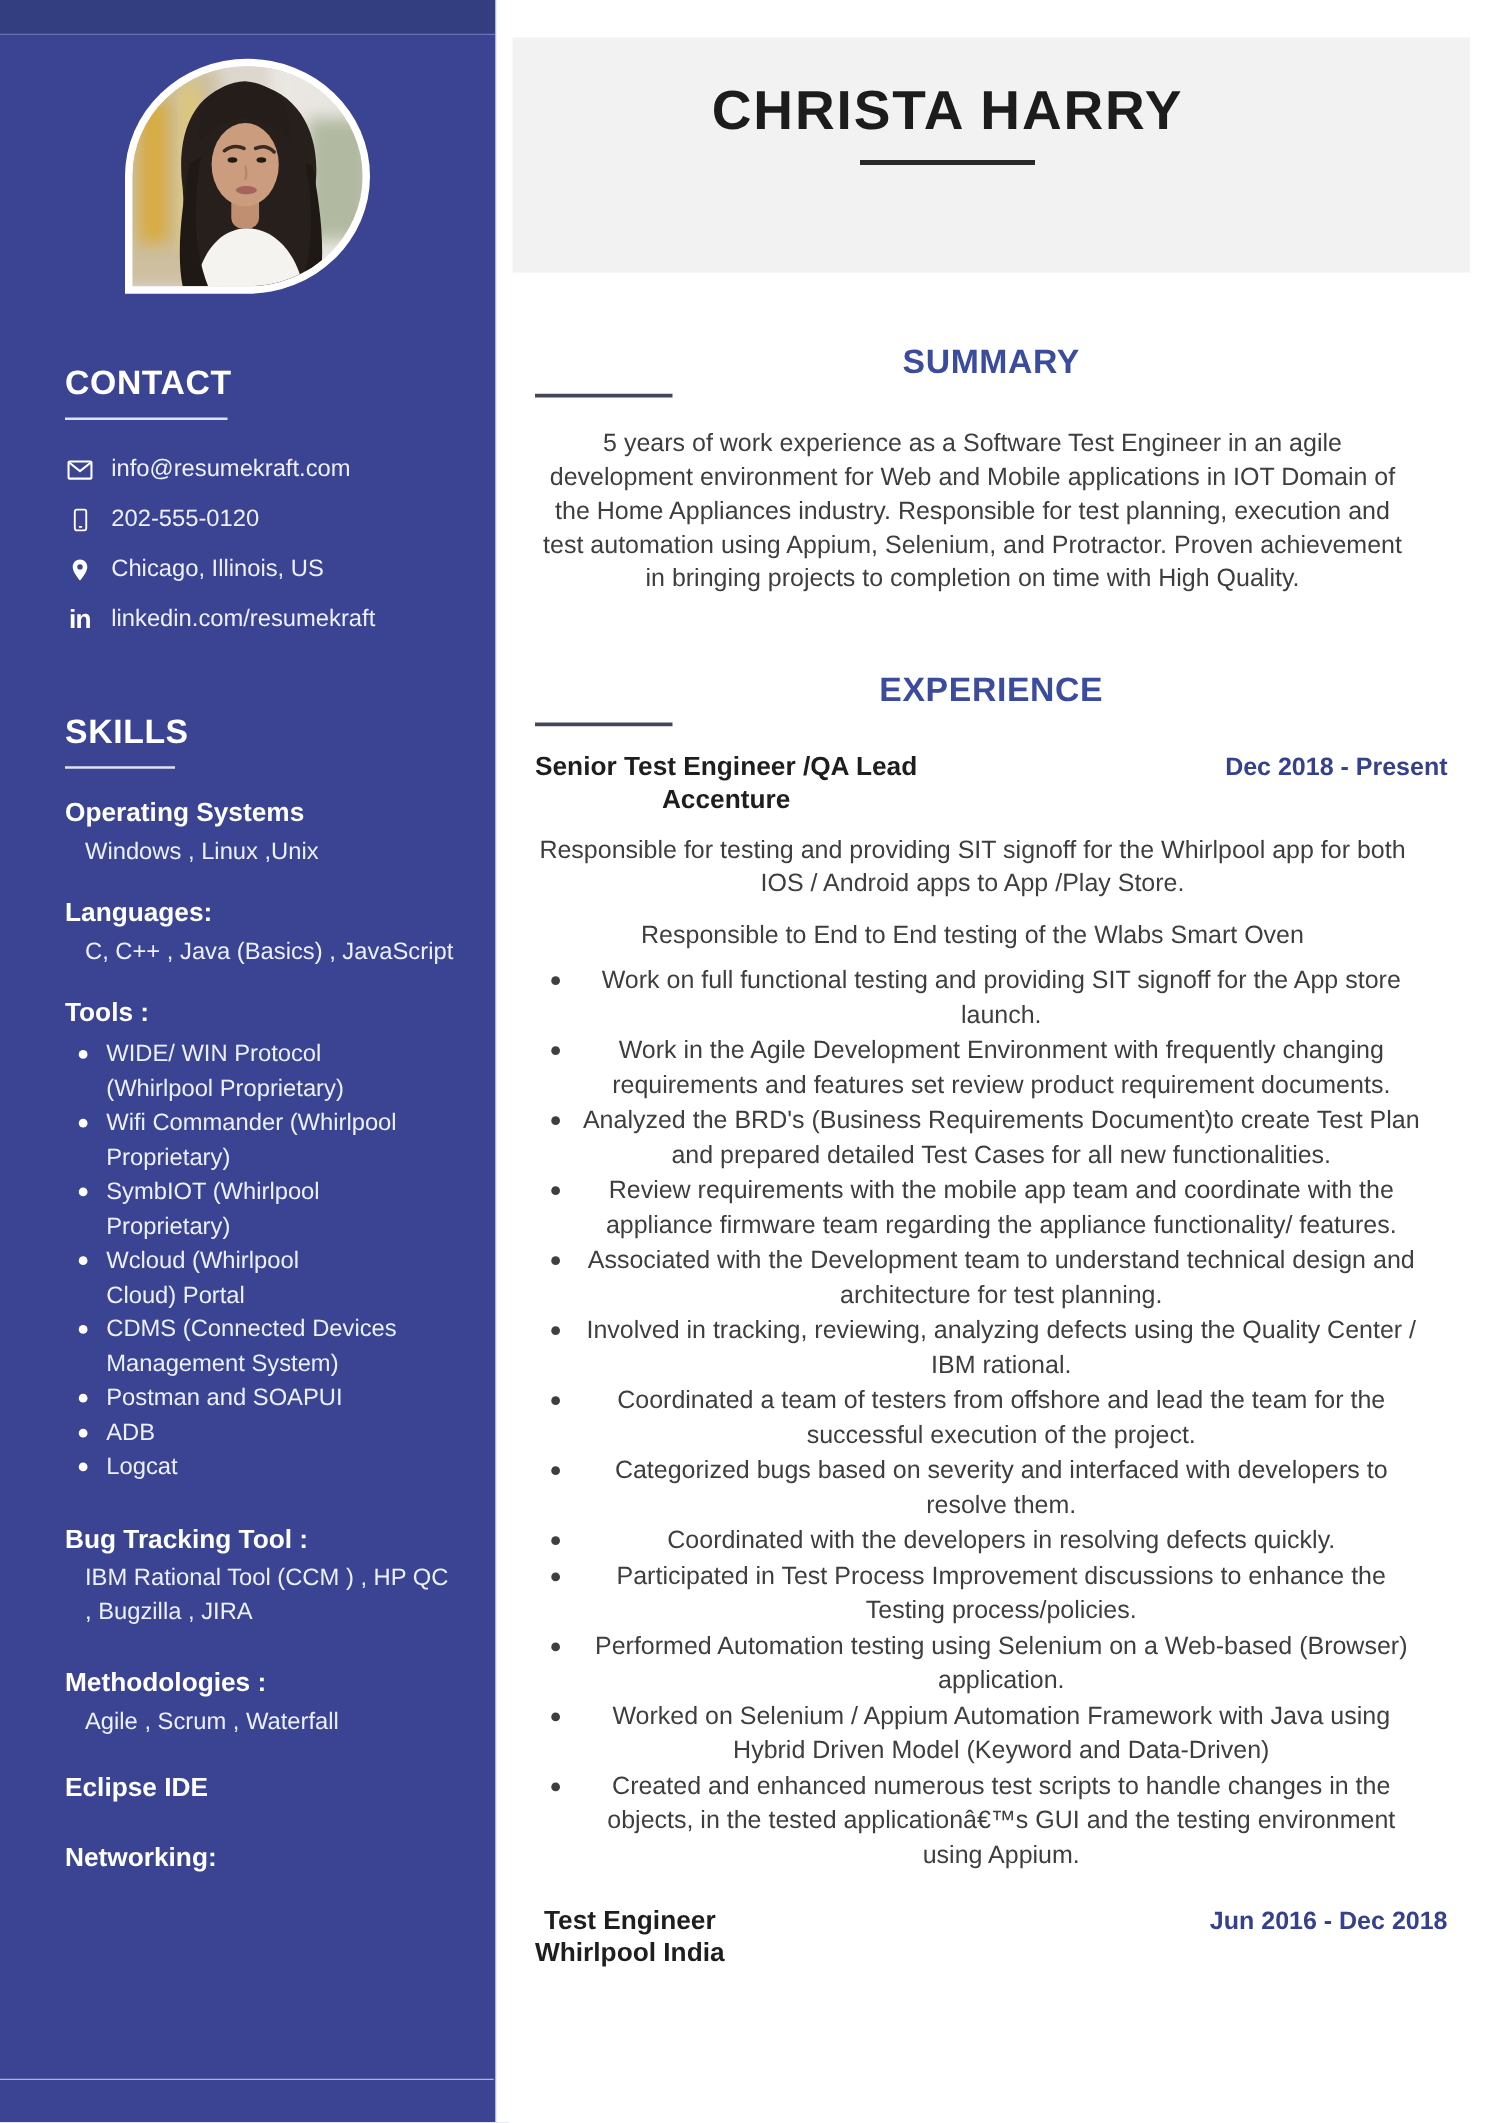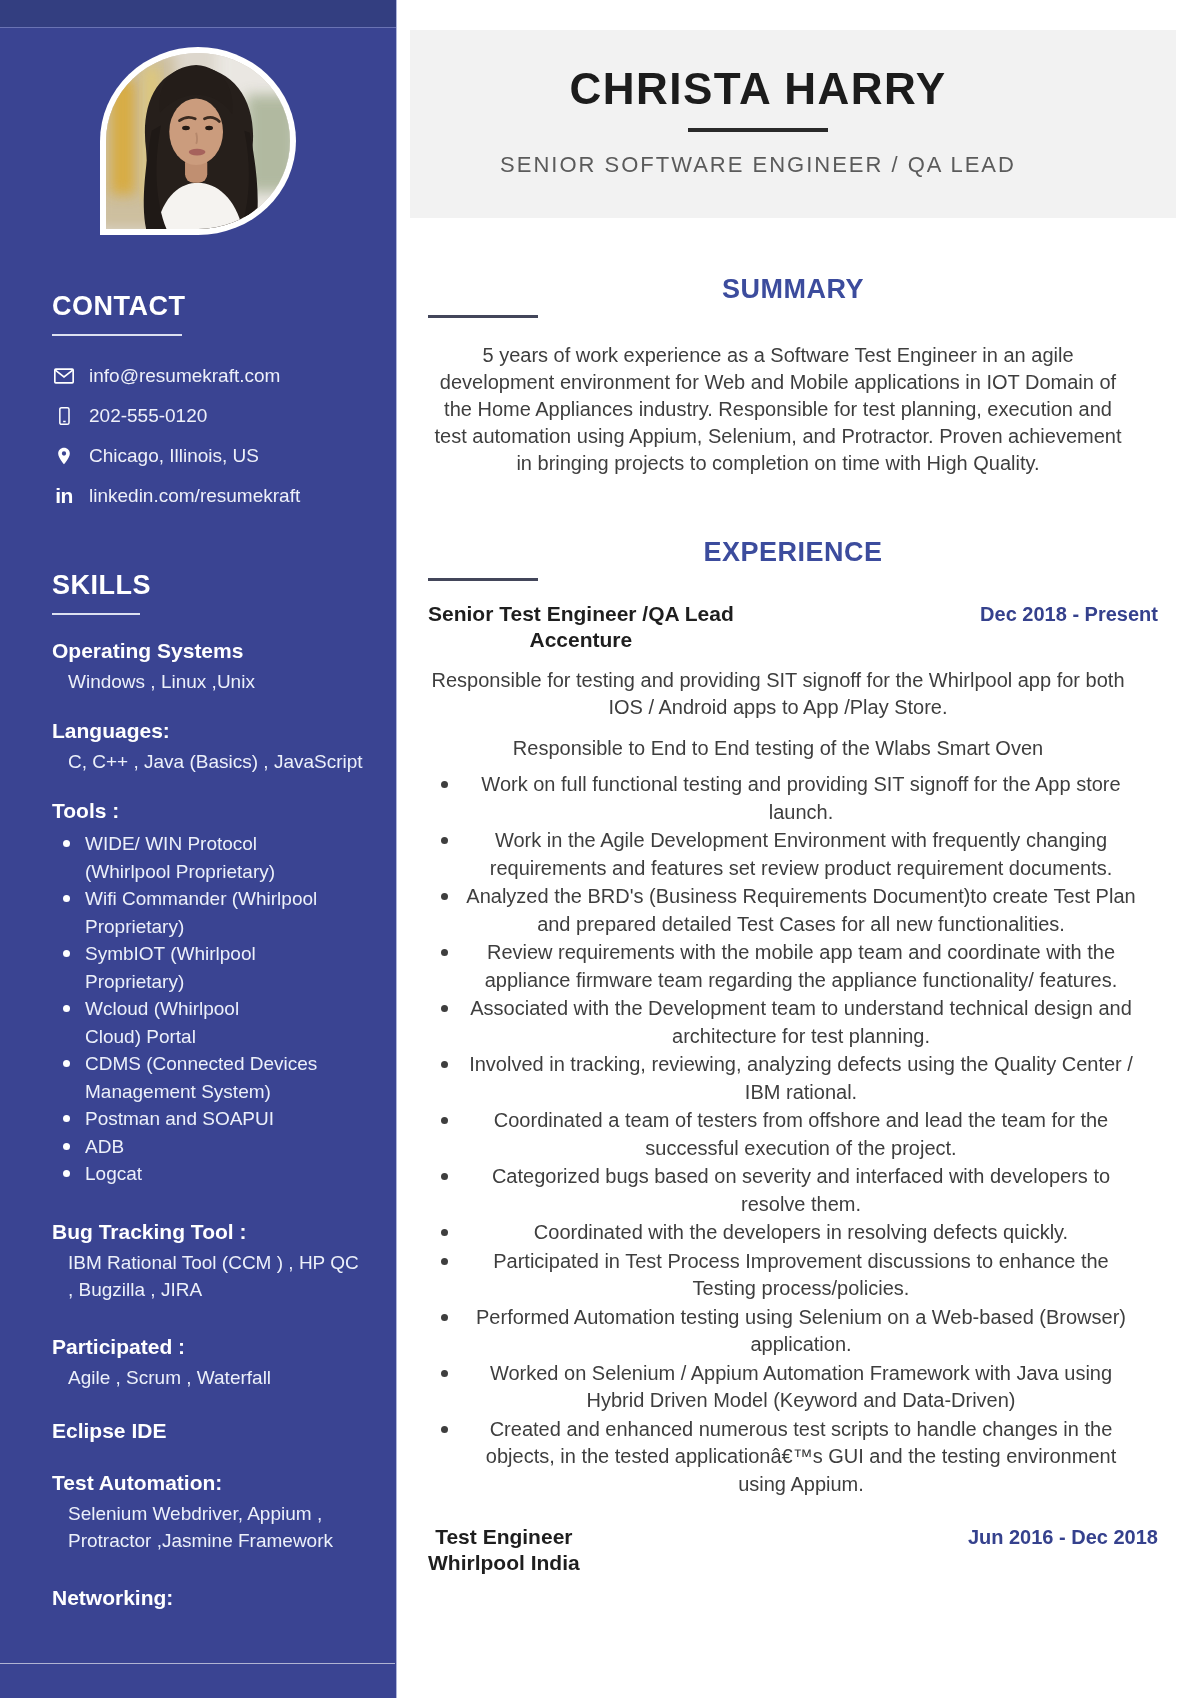--- a/index.html
+++ b/index.html
@@ -176,49 +176,44 @@
             <li>Logcat</li>
           </ul>
         </div>
 
         <div class="skill-group mt32">
           <div class="skill-title">Bug Tracking Tool :</div>
           <div class="skill-text">IBM Rational Tool (CCM ) , HP QC , Bugzilla , JIRA</div>
         </div>
 
         <div class="skill-group mt32">
-          <div class="skill-title">Participated :</div>
+          <div class="skill-title">Methodologies :</div>
           <div class="skill-text">Agile , Scrum , Waterfall</div>
         </div>
 
         <div class="skill-group mt28">
           <div class="skill-title">Eclipse IDE</div>
         </div>
 
-        <div class="skill-group mt28">
-          <div class="skill-title">Test Automation:</div>
-          <div class="skill-text">Selenium Webdriver, Appium , Protractor ,Jasmine Framework</div>
-        </div>
 
         <div class="skill-group mt32">
           <div class="skill-title">Networking:</div>
         </div>
       </section>
     </div>
 
     <div class="sidebar-bottom-line"></div>
   </aside>
   <div class="page-edge-line"></div>
 
   <main class="main">
 
     <header class="gray-header">
       <h1 class="name">CHRISTA HARRY</h1>
       <div class="name-rule"></div>
-      <div class="role">SENIOR SOFTWARE ENGINEER / QA LEAD</div>
     </header>
 
     <div class="content">
 
       <section class="summary-sec">
         <h2 class="sec-h2">SUMMARY</h2>
         <div class="sec-rule"></div>
         <p class="body-text">5 years of work experience as a Software Test Engineer in an agile development environment for Web and Mobile applications in IOT Domain of the Home Appliances industry. Responsible for test planning, execution and test automation using Appium, Selenium, and Protractor. Proven achievement in bringing projects to completion on time with High Quality.</p>
       </section>
 

